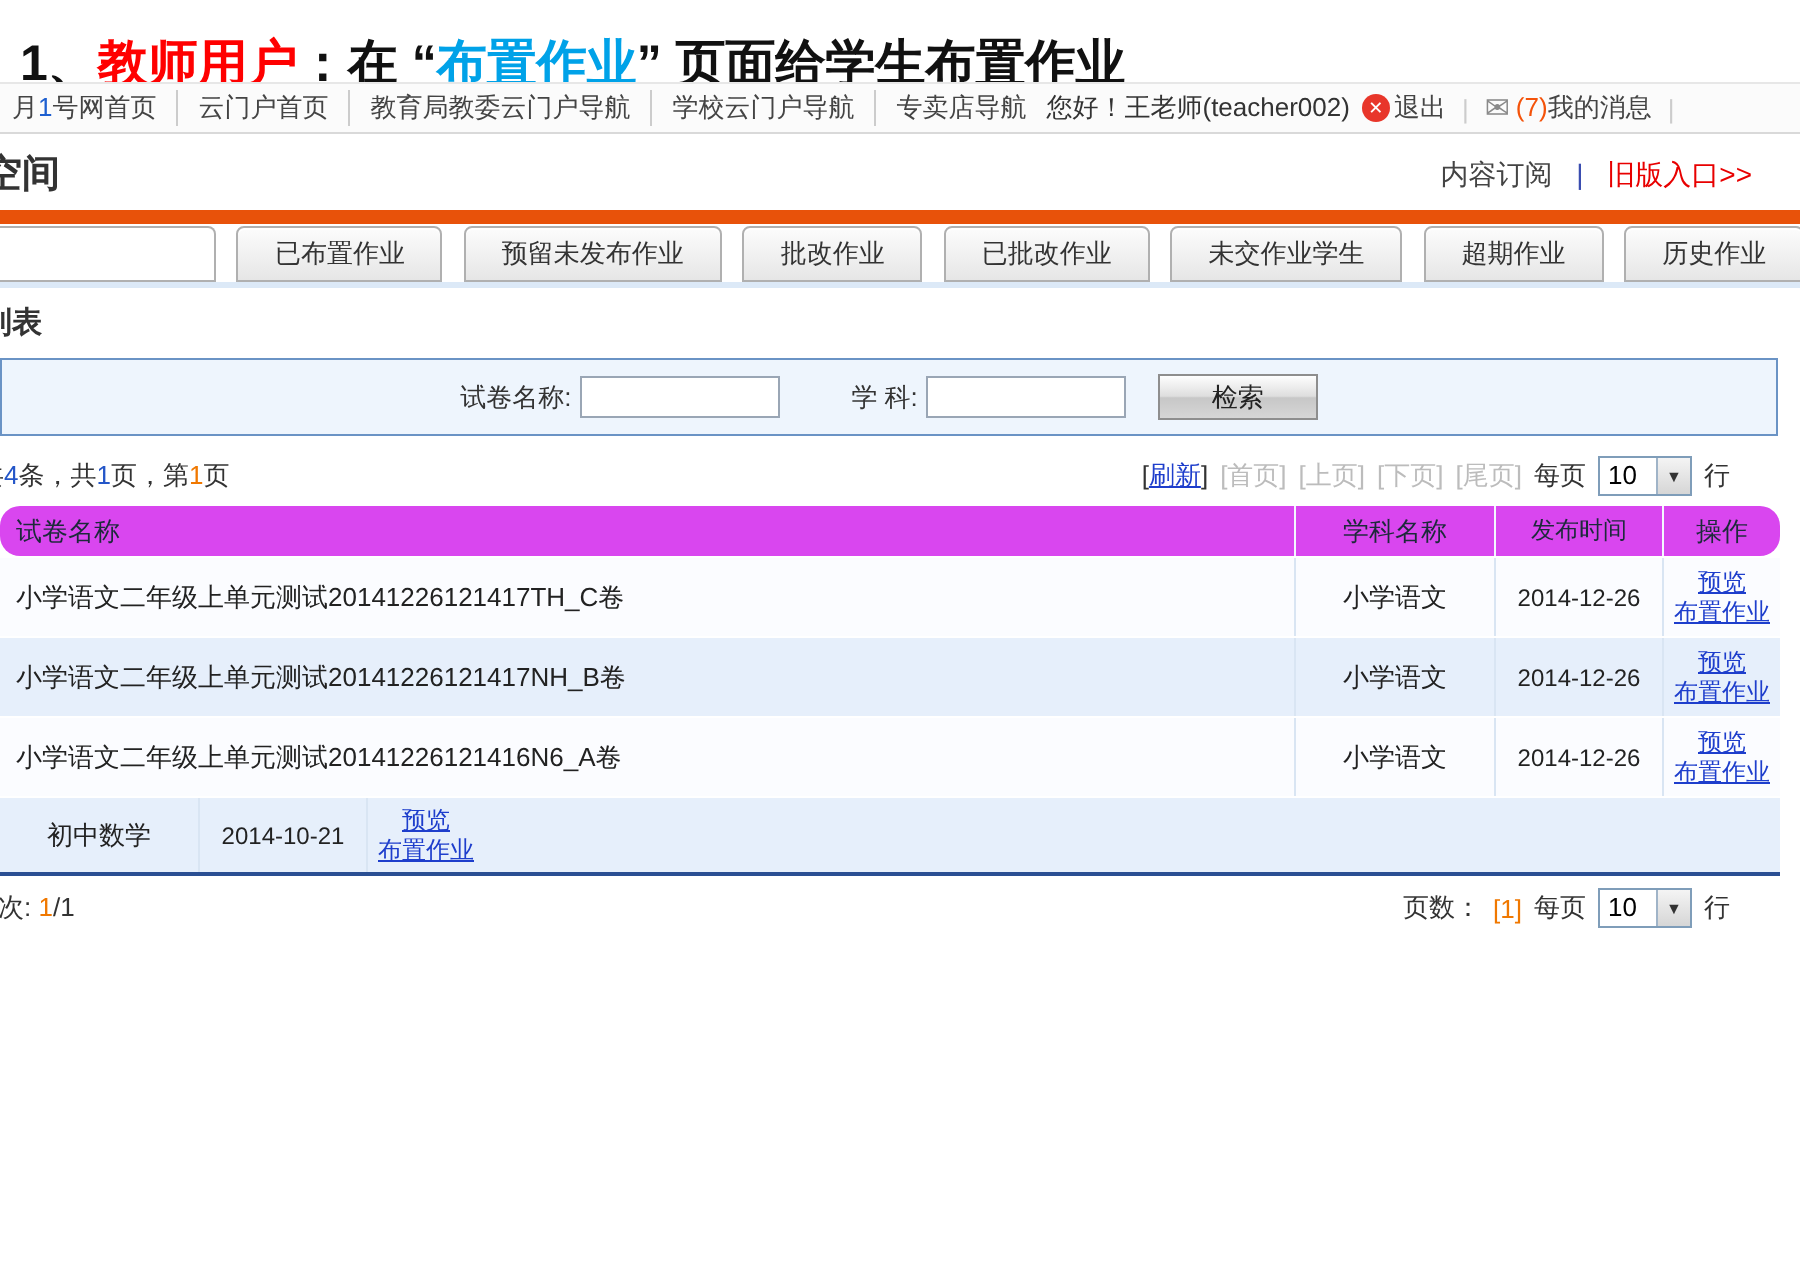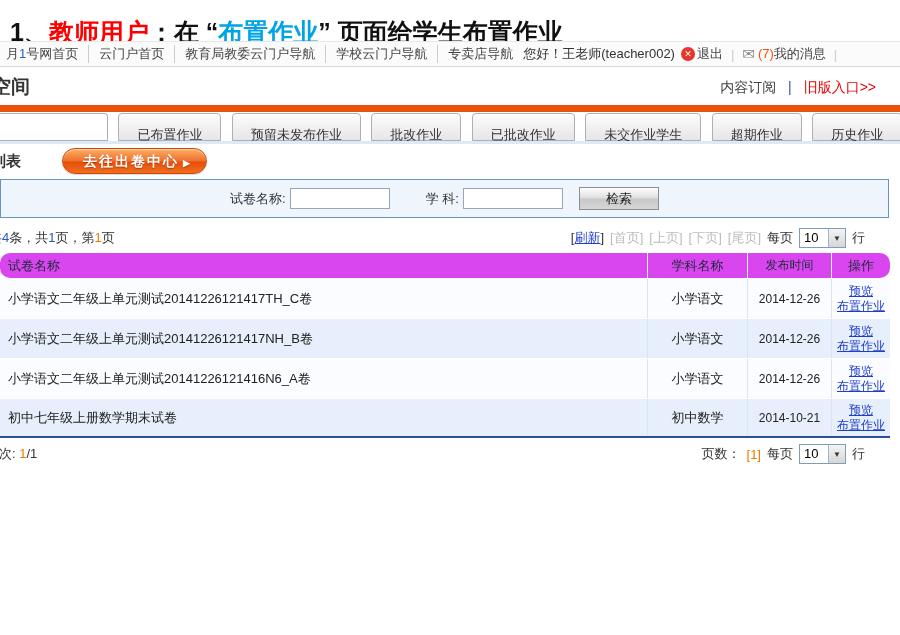--- a/index.html
+++ b/index.html
@@ -46,21 +46,21 @@
     white-space:nowrap;
   }
   .header-links { position:absolute; right:24px; top:11px; font-size:14px; white-space:nowrap; }
   .header-links .subscribe { color:#444; text-decoration:none; cursor:pointer; }
   .header-links .hsep { color:#3a4db0; margin:0 8px; }
   .header-links .old { color:#e80000; text-decoration:none; cursor:pointer; }
   .orange-bar { position:absolute; top:105px; left:0; width:900px; height:7px; background:#e8520a; }
   
   .tab-strip { position:absolute; top:113px; left:0; width:900px; height:28px; white-space:nowrap; }
   .tab {
-    display:inline-block; height:28px; line-height:26px; padding:8px 18px; margin-right:6px;
+    display:inline-block; height:28px; line-height:26px; padding:0 18px; margin-right:6px;
     font-size:13px; color:#333; vertical-align:top; cursor:pointer;
     background:linear-gradient(180deg,#fcfcfc,#e6e6e6);
     border:1px solid #b0b0b0; border-radius:4px 4px 0 0;
     box-shadow: inset 0 1px 0 #fff;
   }
   .tab.active { width:108px; background:#fff; border-left:none; border-radius:0 4px 0 0; }
   .tab-underline { position:absolute; top:141px; left:0; width:900px; height:3px; background:#dce9f7; }
   
   .toolbar { position:absolute; top:146px; left:0; width:900px; height:32px; }
   .list-label { position:absolute; left:-9px; top:6px; font-size:15px; font-weight:bold; color:#333; white-space:nowrap; }
@@ -178,21 +178,20 @@
     <span class="tab">批改作业</span>
     <span class="tab">已批改作业</span>
     <span class="tab">未交作业学生</span>
     <span class="tab">超期作业</span>
     <span class="tab">历史作业</span>
   </div>
   <div class="tab-underline"></div>
 
   <div class="toolbar">
     <span class="list-label">列表</span>
-    <button class="btn-exam"><span>去往出卷中心</span><span class="arr">▶</span></button>
   </div>
 
   <div class="search-panel">
     <label>试卷名称:</label>
     <input type="text" style="">
     <label class="lbl2">学 科:</label>
     <input type="text" style="">
     <button class="btn-search">检索</button>
   </div>
 
@@ -247,21 +246,20 @@
       <div class="td c-name">小学语文二年级上单元测试20141226121416N6_A卷</div>
       <div class="td c-subject">小学语文</div>
       <div class="td c-date">2014-12-26</div>
       <div class="td c-ops">
         <a class="op">预览</a>
         <a class="op">布置作业</a>
       </div>
     </div>
 
     <div class="t-row row-blue last">
-      <div class="td c-name">初中七年级上册数学期末试卷</div>
       <div class="td c-subject">初中数学</div>
       <div class="td c-date">2014-10-21</div>
       <div class="td c-ops">
         <a class="op">预览</a>
         <a class="op">布置作业</a>
       </div>
     </div>
   </div>
 
   <div class="pager pager-bottom">

